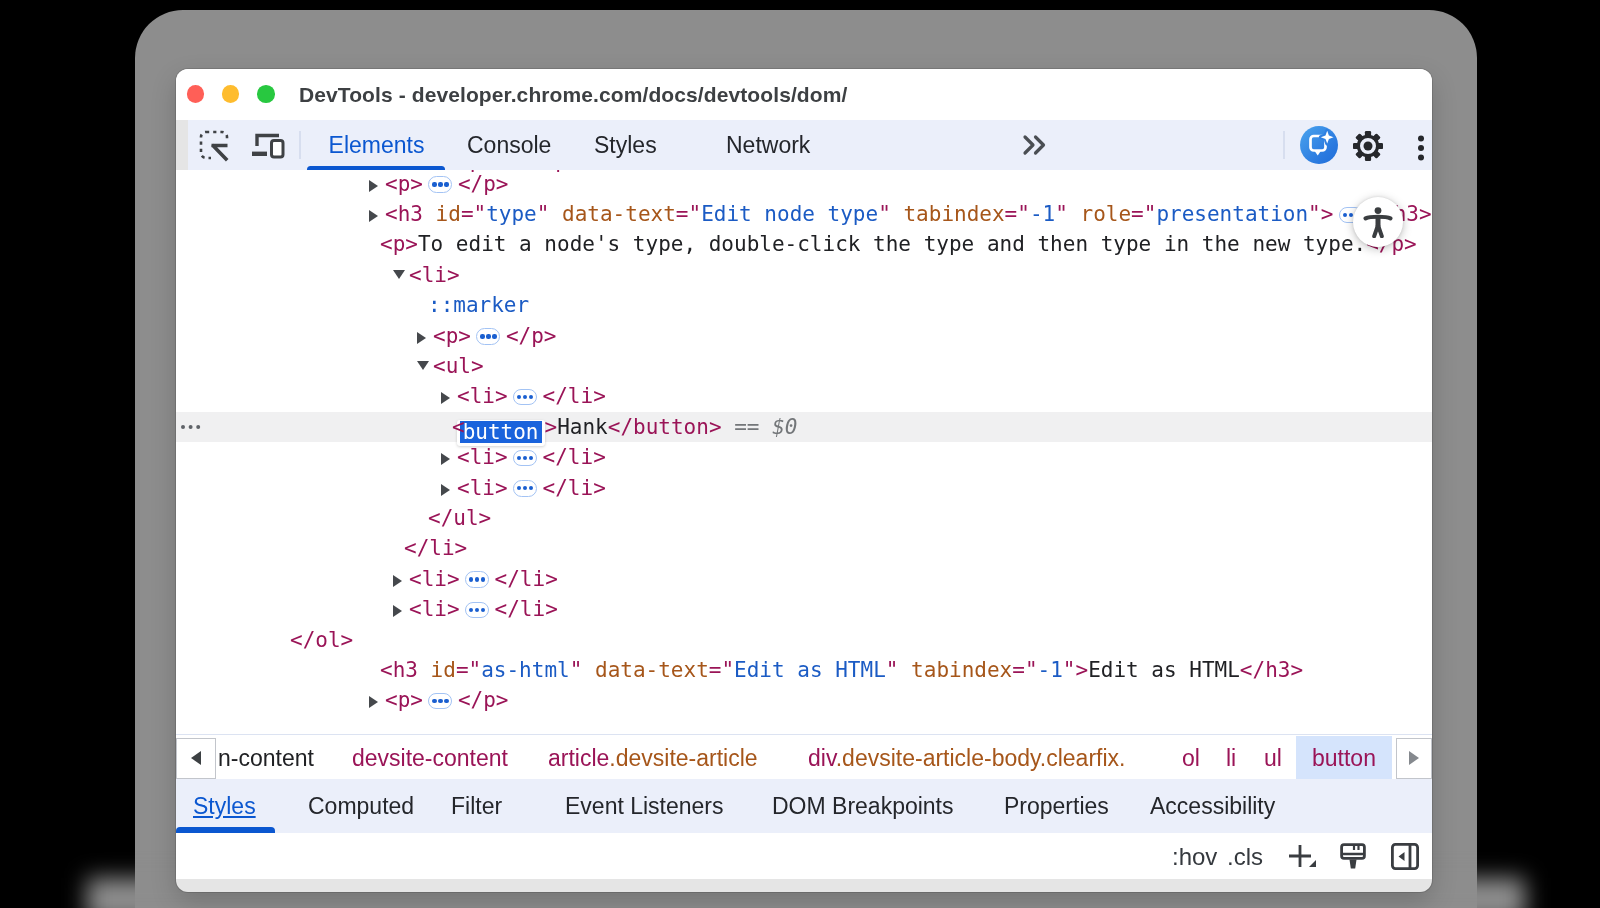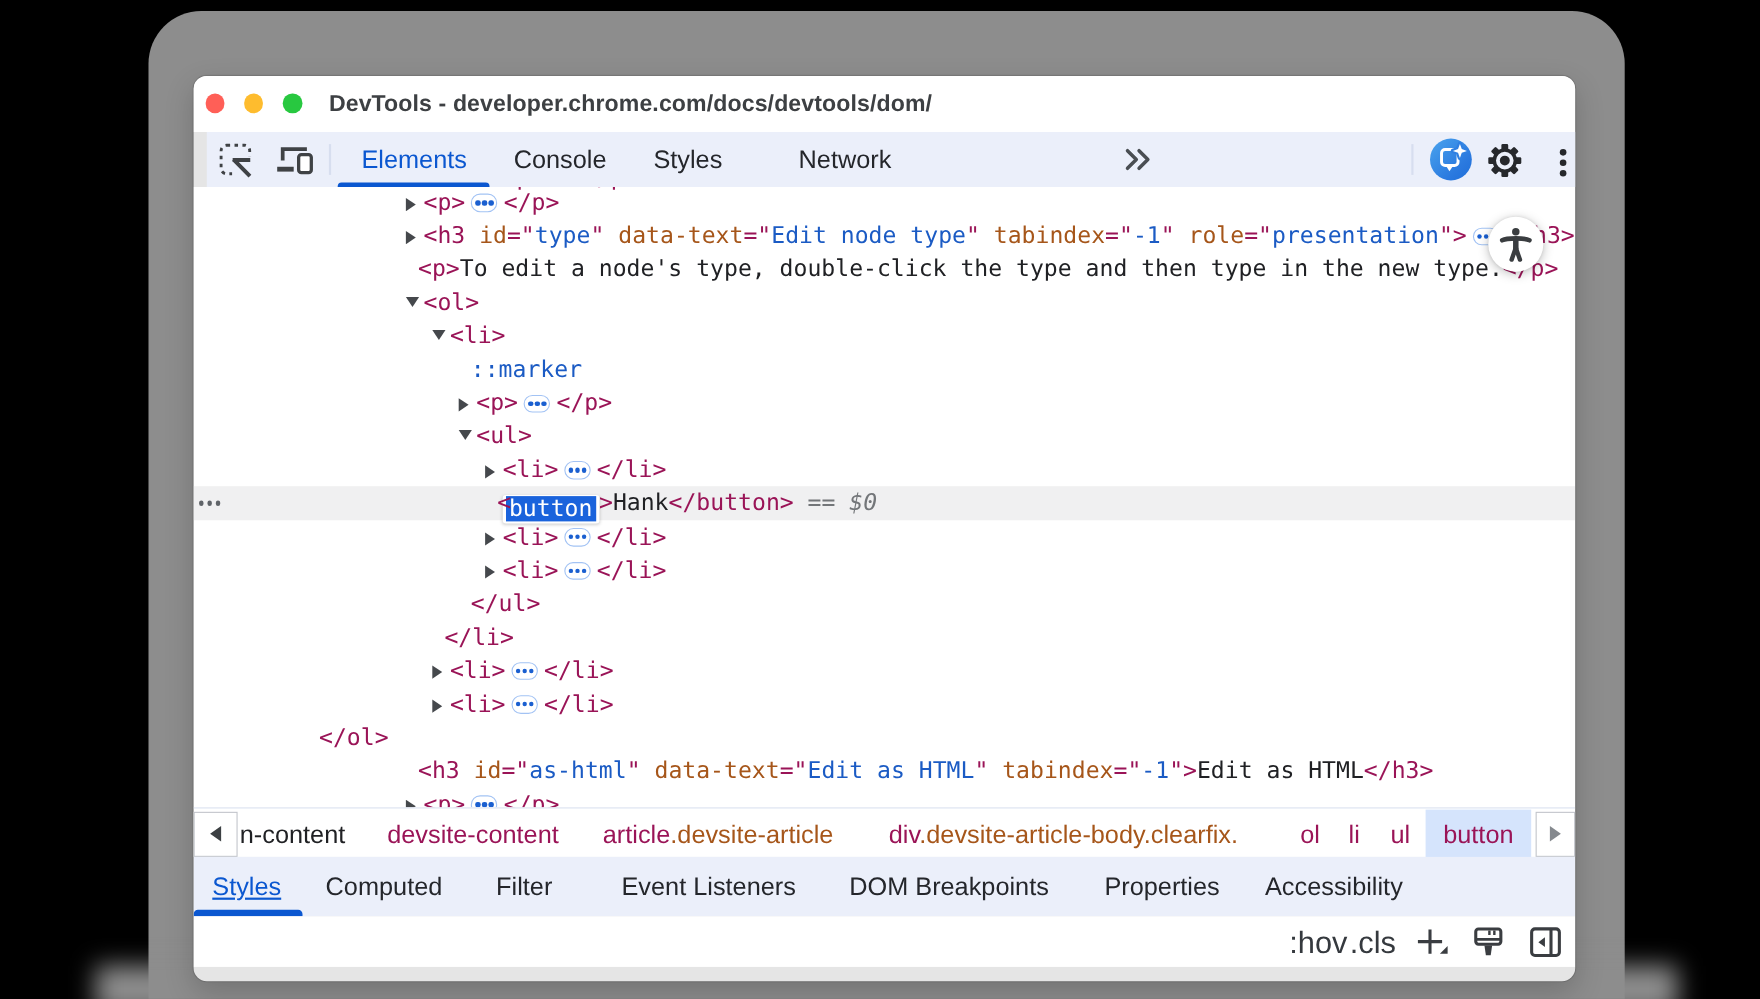--- a/index.html
+++ b/index.html
@@ -96,21 +96,21 @@
   .side-tab.active { color:#0b57d0;text-decoration:underline; }
   .side-underline { position:absolute; left:0; top:47.5px; width:99px; height:6.5px;
                     background:#0b57d0; border-radius:4px 4px 0 0; }
 
   
   .filterbar { position:absolute; left:0; top:764px; width:100%; height:46px; background:#fff; }
   .filter-pill { position:absolute; left:6px; top:5px; width:978px; height:40px; background:#e9eefb;
                  border-radius:20px; }
   .filter-pill svg { position:absolute; left:14px; top:8px; }
   .filter-text { position:absolute; left:54px; top:0; height:40px; line-height:41px; font-size:22px; color:#3f4347; }
-  .fb-toggle { position:absolute; top:0; height:46px; line-height:47px; font-size:28px; color:#35393e; }
+  .fb-toggle { position:absolute; top:0; height:46px; line-height:47px; font-size:24px; color:#35393e; }
   .fb-icon { position:absolute; top:0; height:46px; }
 
   svg { display:block; }
 </style>
 </head>
 <body>
 
 <div class="backdrop"></div>
 
 <div class="window">
@@ -181,21 +181,20 @@
       <span class="tb-tab" style="left: 406px;">Styles</span>
       <span class="tb-tab" style="left: 538px;">Network</span>
     </div>
 
   <div class="domtree">
     <div class="domrows" id="domrows">
         <div class="dom-row" style="padding-left: 264.5px;"><span class="arr right"></span><span class="tk-tag">&lt;p&gt;</span><span class="pill"></span><span class="tk-tag">&lt;/p&gt;</span></div>
         <div class="dom-row" style="padding-left: 192.5px;"><span class="arr right"><i></i></span><span class="tk-tag">&lt;p&gt;</span><span class="pill"><i></i></span><span class="tk-tag">&lt;/p&gt;</span></div>
         <div class="dom-row" style="padding-left: 192.5px;"><span class="arr right"><i></i></span><span class="tk-tag">&lt;h3</span><span class="tk-attr"> id</span><span class="tk-tag">="</span><span class="tk-val">type</span><span class="tk-tag">"</span><span class="tk-attr"> data-text</span><span class="tk-tag">="</span><span class="tk-val">Edit node type</span><span class="tk-tag">"</span><span class="tk-attr"> tabindex</span><span class="tk-tag">="</span><span class="tk-val">-1</span><span class="tk-tag">"</span><span class="tk-attr"> role</span><span class="tk-tag">="</span><span class="tk-val">presentation</span><span class="tk-tag">"&gt;</span><span class="pill"><i></i></span><span class="tk-tag">&lt;/h3&gt;</span></div>
         <div class="dom-row" style="padding-left: 204px;"><span class="tk-tag">&lt;p&gt;</span><span class="tk-text">To edit a node's type, double-click the type and then type in the new type.</span><span class="tk-tag">&lt;/p&gt;</span></div>
-        <div class="dom-row" style="padding-left: 192.5px;"><span class="arr down"><i></i></span><span class="tk-tag">&lt;ol&gt;</span></div>
         <div class="dom-row" style="padding-left: 216.5px;"><span class="arr down"><i></i></span><span class="tk-tag">&lt;li&gt;</span></div>
         <div class="dom-row" style="padding-left: 252px;"><span class="tk-val">::marker</span></div>
         <div class="dom-row" style="padding-left: 240.5px;"><span class="arr right"><i></i></span><span class="tk-tag">&lt;p&gt;</span><span class="pill"><i></i></span><span class="tk-tag">&lt;/p&gt;</span></div>
         <div class="dom-row" style="padding-left: 240.5px;"><span class="arr down"><i></i></span><span class="tk-tag">&lt;ul&gt;</span></div>
         <div class="dom-row" style="padding-left: 264.5px;"><span class="arr right"><i></i></span><span class="tk-tag">&lt;li&gt;</span><span class="pill"><i></i></span><span class="tk-tag">&lt;/li&gt;</span></div>
         <div class="dom-row selected" style="padding-left: 276px;"><span class="gutter-dots"></span><span class="tk-tag">&lt;</span><span class="editor"><b>button</b></span><span class="tk-tag">&gt;</span><span class="tk-text">Hank</span><span class="tk-tag">&lt;/button&gt;</span><span class="tk-eq"> == </span><span class="tk-dollar">$0</span></div>
         <div class="dom-row" style="padding-left: 264.5px;"><span class="arr right"><i></i></span><span class="tk-tag">&lt;li&gt;</span><span class="pill"><i></i></span><span class="tk-tag">&lt;/li&gt;</span></div>
         <div class="dom-row" style="padding-left: 264.5px;"><span class="arr right"><i></i></span><span class="tk-tag">&lt;li&gt;</span><span class="pill"><i></i></span><span class="tk-tag">&lt;/li&gt;</span></div>
         <div class="dom-row" style="padding-left: 252px;"><span class="tk-tag">&lt;/ul&gt;</span></div>
         <div class="dom-row" style="padding-left: 228px;"><span class="tk-tag">&lt;/li&gt;</span></div>
@@ -231,21 +230,21 @@
         <span class="crumb" style="left: 1006px;"><span class="c-tag">ol</span></span>
         <span class="crumb" style="left: 1050px;"><span class="c-tag">li</span></span>
         <span class="crumb" style="left: 1088px;"><span class="c-tag">ul</span></span>
         <span class="crumb chip" style="left: 1120px;"><span class="c-tag">button</span></span>
       </div>
   </div>
 
   <div class="sidetabs">
     <div id="sidetabs">
         <span class="side-tab active" style="left: 17px;">Styles</span>
-        <span class="side-tab" style="left: 120px;">Computed</span>
+        <span class="side-tab" style="left: 132px;">Computed</span>
         <span class="side-tab" style="left: 275px;">Filter</span>
         <span class="side-tab" style="left: 389px;">Event Listeners</span>
         <span class="side-tab" style="left: 596px;">DOM Breakpoints</span>
         <span class="side-tab" style="left: 828px;">Properties</span>
         <span class="side-tab" style="left: 974px;">Accessibility</span>
       </div>
     <span class="side-underline"></span>
   </div>
 
   <div class="filterbar">

